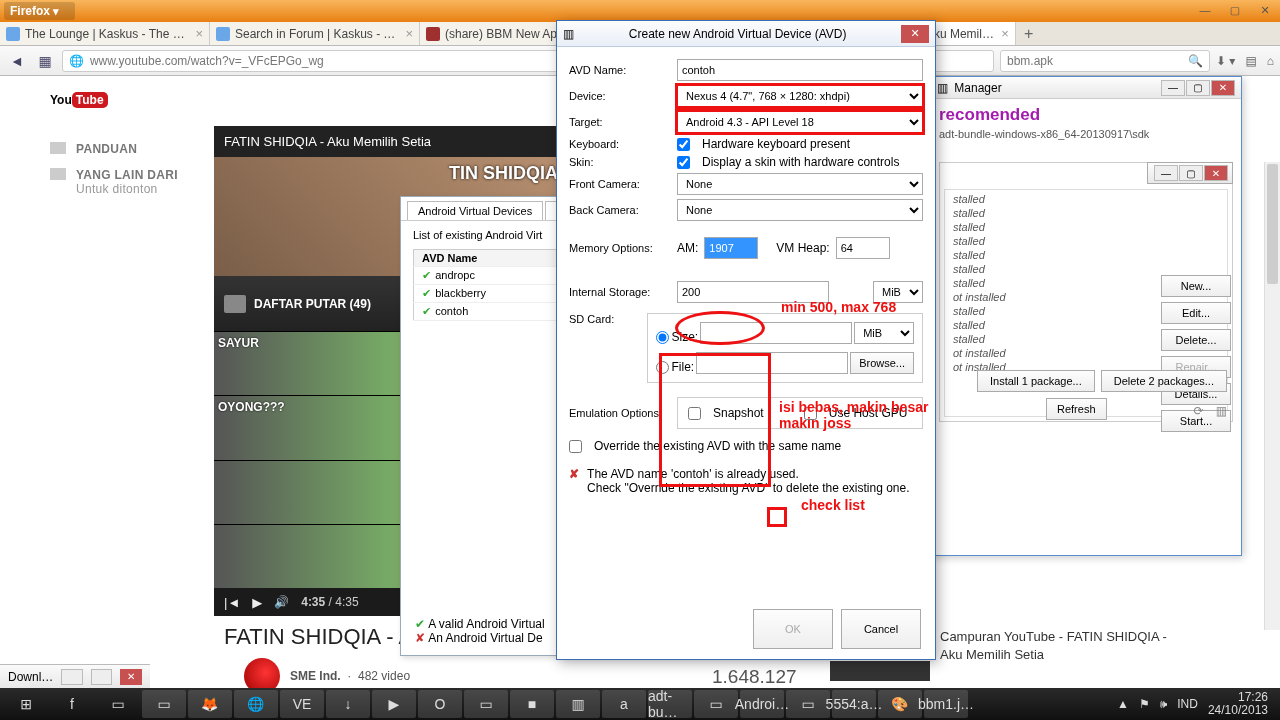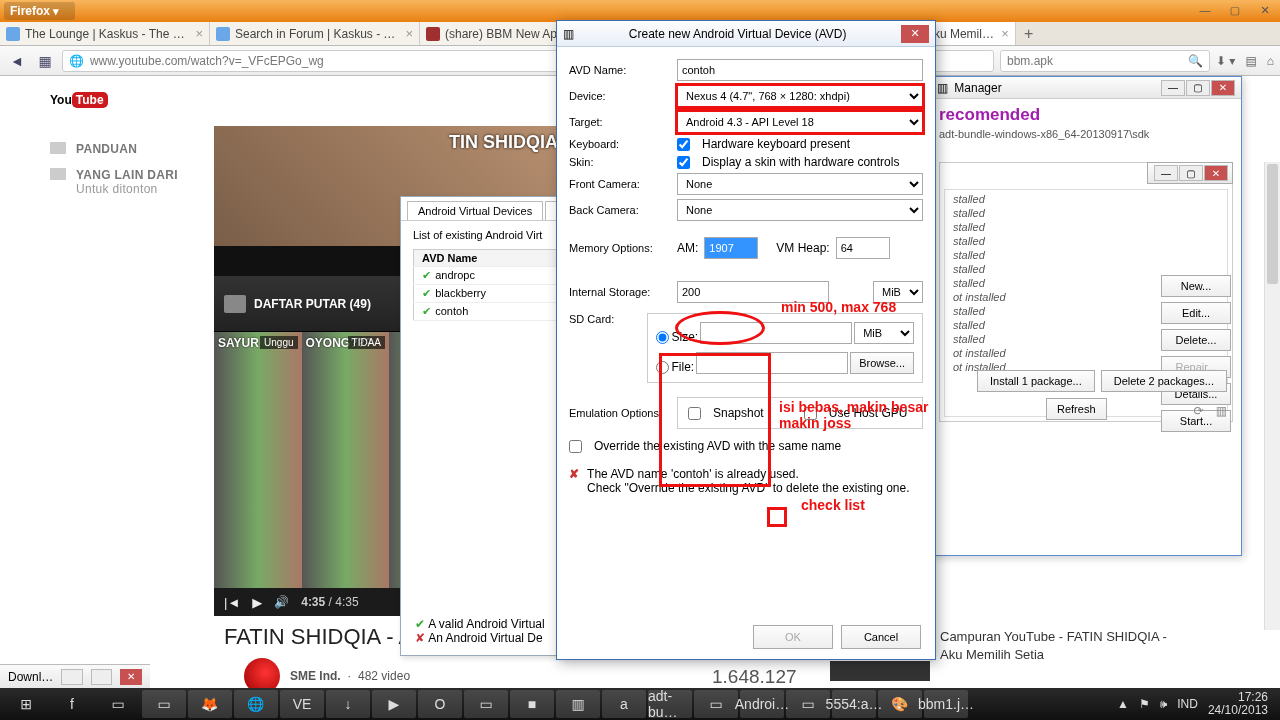--- a/index.html
+++ b/index.html
@@ -26,21 +26,21 @@
 .sidebar { position:absolute; left:50px; top:60px; width:140px; color:#777; }
 .sidebar .item { display:flex; gap:10px; padding:6px 0; font-size:11px; font-weight:bold; letter-spacing:.3px;}
 .sidebar .ico { width:16px; height:12px; background:#ccc; }
 .sidebar .sub { font-size:12px; font-weight:normal; color:#999;}
 .player { position:absolute; left:214px; top:50px; width:350px; height:490px; background:#111; }
 .ptitle { background:#222; color:#fff; padding:8px 10px; font-size:13px;}
 .pimg { height:120px; background:linear-gradient(45deg,#7a5e48,#b89070); position:relative;}
 .pimg .cap { position:absolute; right:6px; top:6px; color:#fff; font-weight:bold; font-size:18px; text-shadow:0 0 3px #000;}
 .watch { position:absolute; top:150px; left:0; right:0; height:55px; display:flex; align-items:center; background:linear-gradient(#333,#222); color:#fff; padding:0 10px; gap:8px;}
 .wico { width:22px; height:18px; background:#888; border-radius:2px;}
-.thumbs { position:absolute; top:205px; left:0; right:0; bottom:28px; display:flex; flex-direction:row;}
+.thumbs { position:absolute; top:205px; left:0; right:0; bottom:28px; display:flex; flex-direction:column;}
 .thumb { flex:1; background:linear-gradient(90deg,#555,#7a6,#a76); position:relative; border-top:1px solid #000;}
 .thumb .tl { position:absolute; left:4px; top:4px; color:#fff; font-weight:bold; text-shadow:0 0 2px #000;}
 .thumb .tag { position:absolute; right:4px; top:4px; background:rgba(0,0,0,.6); color:#fff; font-size:10px; padding:1px 4px;}
 .pctl { position:absolute; bottom:0; left:0; right:0; height:28px; background:#1b1b1b; display:flex; align-items:center; gap:12px; padding:0 10px; color:#ccc; font-size:11px;}
 .pctl .tri { color:#eee; font-size:13px;}
 .vtitle { position:absolute; left:224px; top:548px; font-size:22px; color:#222;}
 .chan { position:absolute; left:244px; top:582px; display:flex; align-items:center; gap:10px; color:#555;}
 .chan .ava { width:36px; height:36px; border-radius:50%; background:radial-gradient(circle at 60% 40%,#f33,#900);}
 .views { position:absolute; left:712px; top:590px; font-size:19px; color:#555;}
 .thumbsm { position:absolute; left:830px; top:585px; width:100px; height:20px; background:#333;}
@@ -99,21 +99,21 @@
 .dlg .sd{ border:1px solid #ccc; padding:8px; display:flex; flex-direction:column; gap:8px; position:relative;}
 .dlg .sd .r{ display:flex; align-items:flex-end; gap:2px;}
 .dlg .sd input[type=text]{ flex:1; height:22px; border:1px solid #aaa;}
 .dlg .sd select{ width:54px; height:22px; border:1px solid #aaa; font-size:11px;}
 .dlg .sd button{ height:22px; padding:0 8px; font-size:11px; background:linear-gradient(#fdfdfd,#eee); border:1px solid #aaa;}
 .dlg .emul{ border:1px solid #ccc; padding:8px 10px; display:flex; gap:40px;}
 .dlg .ov{ margin-top:10px;}
 .dlg .err{ margin-top:14px; display:flex; gap:8px; font-size:11px;}
 .dlg .err .xi{ color:#c33; font-weight:bold;}
 .dlg .btm{ position:absolute; bottom:10px; right:14px; display:flex; gap:8px;}
-.dlg .btm button{ width:80px; height:24px; font-size:11px; background:linear-gradient(#fdfdfd,#eee); border:1px solid #aaa;}
+.dlg .btm button{ width:80px; height:40px; font-size:11px; background:linear-gradient(#fdfdfd,#eee); border:1px solid #aaa;}
 
 .taskbar{ position:absolute; bottom:0; left:0; right:0; height:32px; background:linear-gradient(#2a2a2a,#101010); display:flex; align-items:center; padding:0 4px; gap:2px;}
 .taskbar .it{ width:44px; height:28px; display:flex; align-items:center; justify-content:center; color:#ddd; font-size:14px; border-radius:2px;}
 .taskbar .it.active{ background:rgba(255,255,255,.15);}
 .taskbar .tray{ margin-left:auto; display:flex; align-items:center; gap:10px; color:#ddd; font-size:11px; padding-right:8px;}
 .taskbar .tray .col{ display:flex; flex-direction:column; align-items:flex-end; line-height:1.1;}
 
 .dlbar{ position:absolute; bottom:32px; left:0; height:24px; background:linear-gradient(#fafafa,#e8e8e8); border-top:1px solid #bbb; display:flex; align-items:center; padding:0 8px; gap:8px; width:150px;}
 .dlbar .x{ width:22px; height:16px; background:#c75050; color:#fff; display:flex; align-items:center; justify-content:center; font-size:10px;}
 .dlbar .m{ width:22px; height:16px; background:#eee; border:1px solid #bbb;}
@@ -186,20 +186,21 @@
     <div class="item">
         <span class="ico"></span>
         <span>PANDUAN</span>
       </div>
     <div class="item" style="align-items:flex-start">
         <span class="ico"></span>
         <span><span>YANG LAIN DARI</span><br><span class="sub">Untuk ditonton</span></span>
       </div>
   </div>
   <div class="player">
+    <div class="ptitle">FATIN SHIDQIA - Aku Memilih Setia</div>
     <div class="pimg">
         <span class="cap">TIN SHIDQIA</span>
       </div>
     <div class="watch">
       <span class="wico"></span>
       <b>DAFTAR PUTAR (49)</b>
     </div>
     <div class="thumbs">
       <div class="thumb">
           <span class="tl">SAYUR</span>

